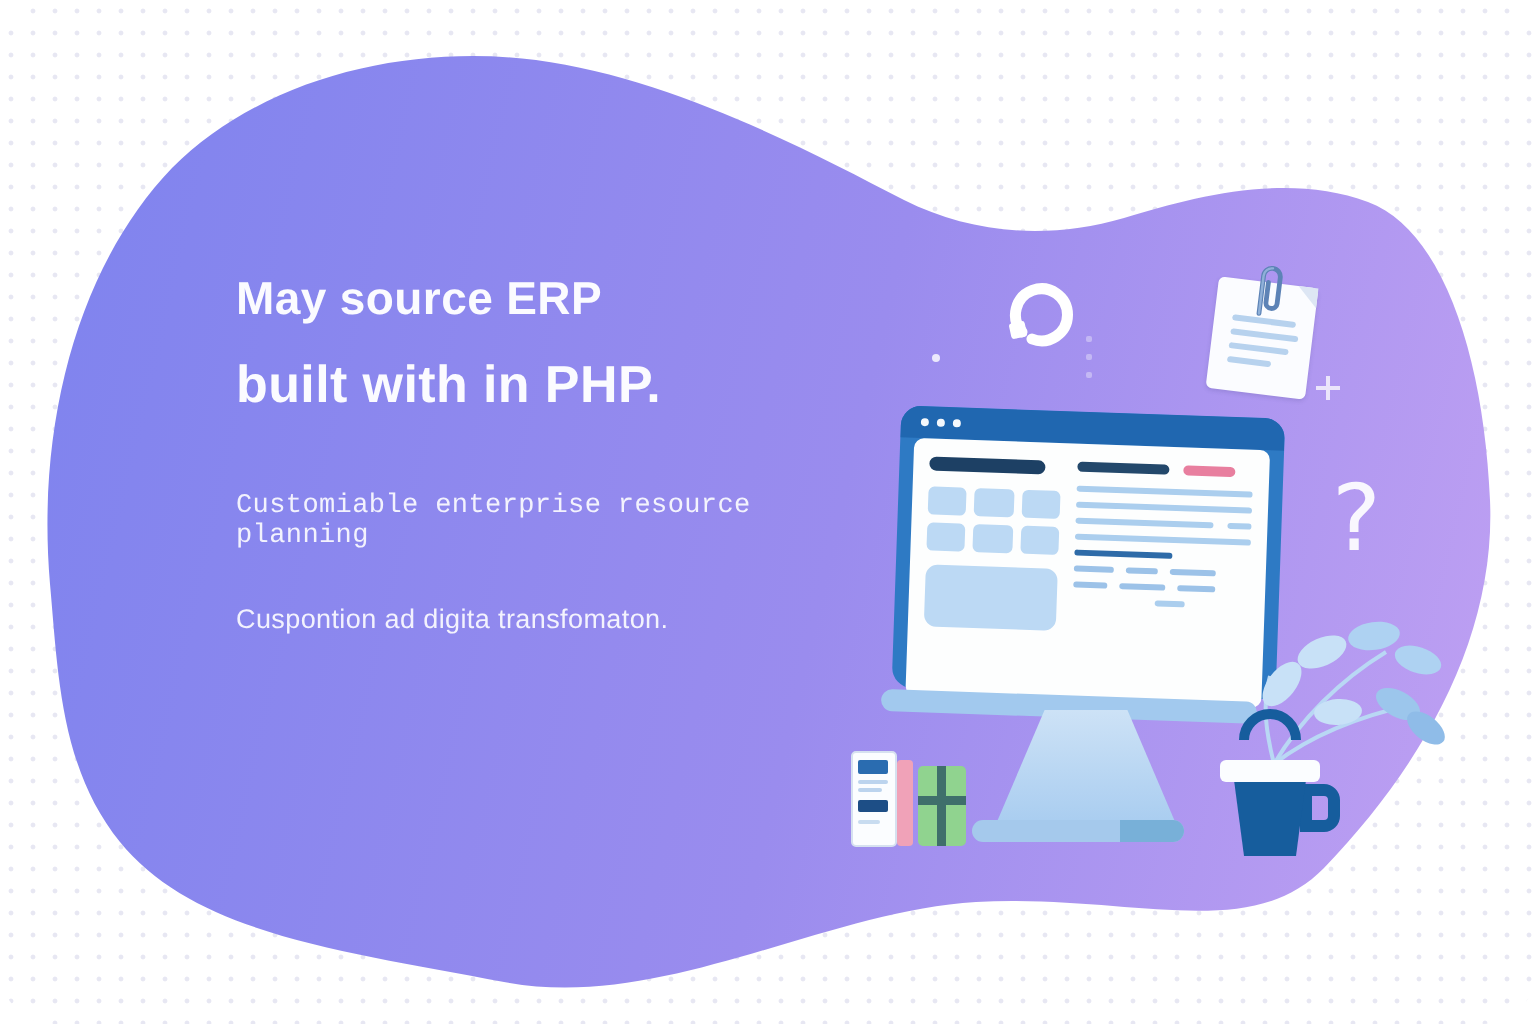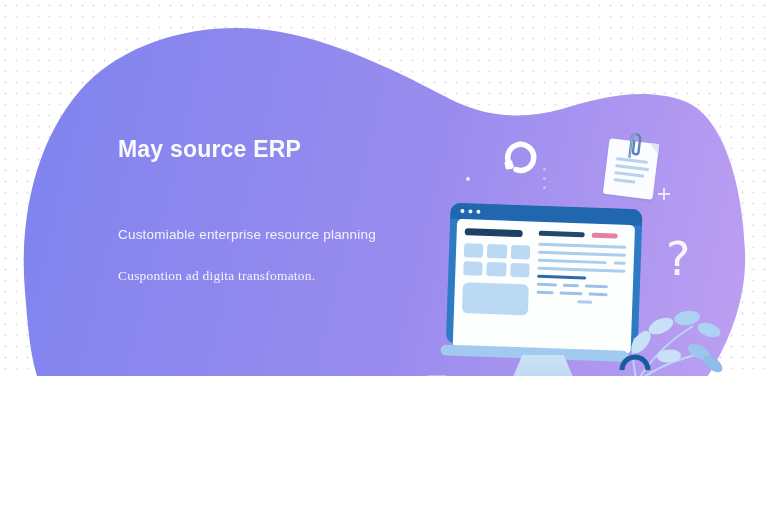--- a/index.html
+++ b/index.html
@@ -1,34 +1,35 @@
 <!DOCTYPE html>
 <html><head>
 <meta charset="utf-8">
 <style>
   * { box-sizing: border-box; margin: 0; padding: 0; }
   html,body { width:768px; height:512px; }
   body { font-family: "Liberation Sans", "DejaVu Sans", sans-serif; }
 
   .stage {
-    position: relative; width: 768px; height: 376px; overflow: hidden;
+    position: relative; width: 768px; height: 512px; overflow: hidden;
     background-color: #ffffff;
     background-image: radial-gradient(circle, rgba(176,176,214,.30) 1px, transparent 1.4px);
     background-size: 11px 11px;
+    border-radius: 27px;
   }
 
   .blob-svg { position:absolute; inset:0; }
 
   
   .copy { position:absolute; left:118px; top:136px; width:300px; color:#fbfbff; }
   .copy .t1 { font-size:23px; font-weight:700; letter-spacing:.2px; margin-bottom:13px; }
   .copy .t2 { font-size:26px; font-weight:700; line-height:32px; letter-spacing:.2px; }
   .copy .sub { font-size:13.5px; font-weight:400; opacity:.93; letter-spacing:.2px; }
-  .copy .sub1 { margin-top:64px; }
-  .copy .sub2 { margin-top:26px;font-family:Liberation Serif, serif; }
+  .copy .sub1 { margin-top:38px;font-family:Liberation Mono, monospace; }
+  .copy .sub2 { margin-top:26px; }
 
   
   .monitor { position:absolute; left:448px; top:206px; width:192px; height:153px; transform:rotate(2deg); }
   .frame { position:absolute; left:0; right:0; top:0; bottom:12px; background:#2e7ac4; border-radius:10px; overflow:hidden; }
   .titlebar { height:16px; background:#2067b0; display:flex; align-items:center; gap:4px; padding-left:10px; }
   .titlebar .dot { width:4px; height:4px; border-radius:50%; background:#f4f8fc; }
   .screen { position:absolute; left:7px; right:7px; top:16px; bottom:8px; background:#fdfefe; border-radius:5px; padding:9px 8px; display:flex; gap:8px; }
 
   .col-l { width:41%; display:flex; flex-direction:column; }
   .pill-navy { height:7px; width:88%; background:#1d4064; border-radius:4px; margin-bottom:8px; }
@@ -107,20 +108,21 @@
       C 722,115 742,180 745,250
       C 748,318 712,382 662,434
       C 625,472 565,447 488,451
       C 410,456 330,506 252,491
       C 175,476 98,468 60,421
       C 30,384 29,336 25,292 Z"></path>
   </svg>
 
   <div class="copy">
     <div class="t1">May source ERP</div>
+    <div class="t2">built with in PHP.</div>
     <div class="sub sub1">Customiable enterprise resource planning</div>
     <div class="sub sub2">Cuspontion ad digita transfomaton.</div>
   </div>
 
   <svg class="refresh-svg" width="44" height="44" viewBox="0 0 44 44">
     <path d="M 12,31 A 13,13 0 1 1 17,34.5" fill="none" stroke="#ffffff" stroke-width="5.5" stroke-linecap="round"></path>
     <rect x="6" y="26" width="8" height="8" rx="1.5" fill="#ffffff" transform="rotate(-12 10 30)"></rect>
   </svg>
 
   <div class="note">

